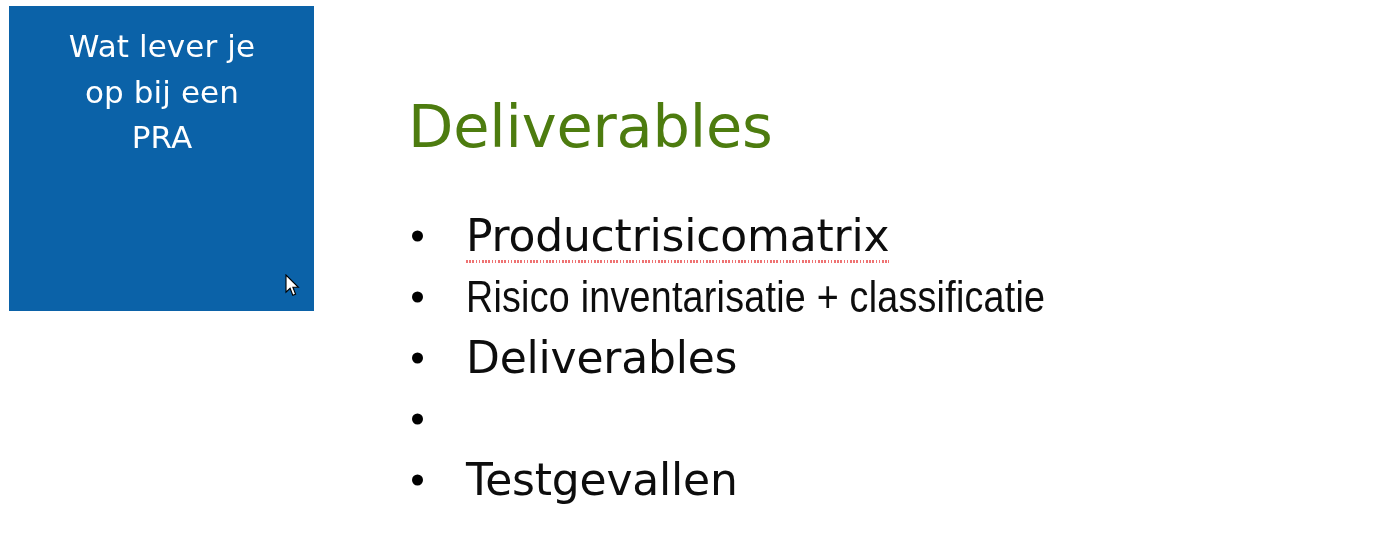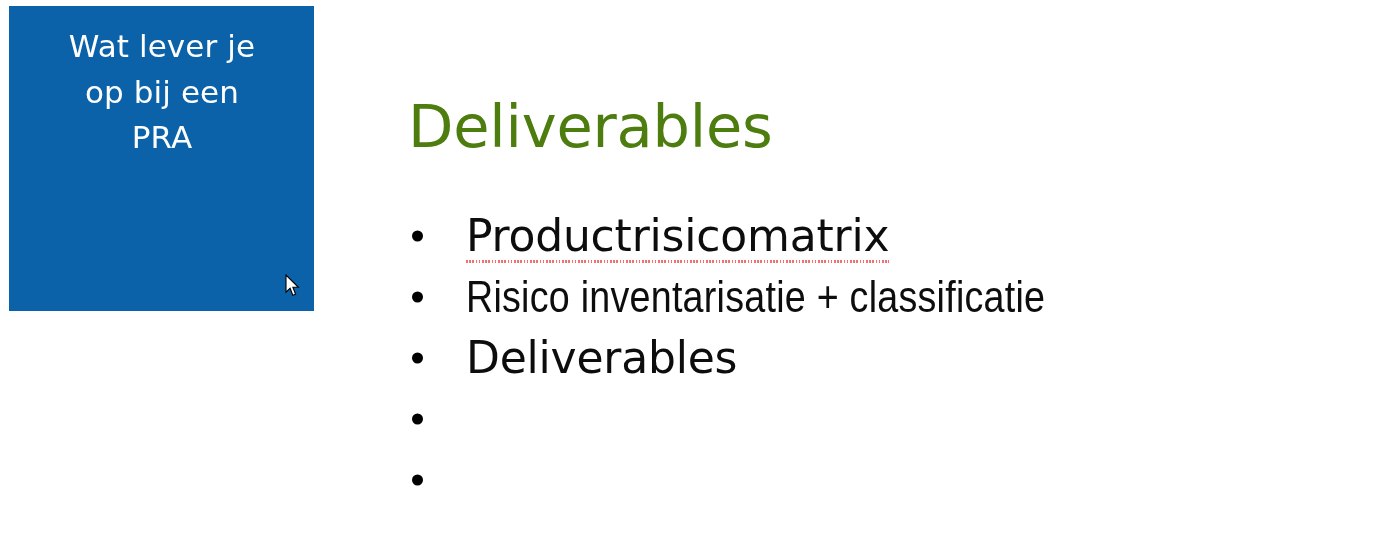--- a/index.html
+++ b/index.html
@@ -173,17 +173,18 @@
         <span class="bullet-glyph"></span>
         <span class="item-label">Deliverables</span>
       </li>
 
       <li>
         <span class="bullet-glyph"></span>
       </li>
 
       <li>
         <span class="bullet-glyph"></span>
+        <span class="item-label">Testgevallen</span>
       </li>
 
     </ul>
   </div>
 </div>
 
 </body></html>

